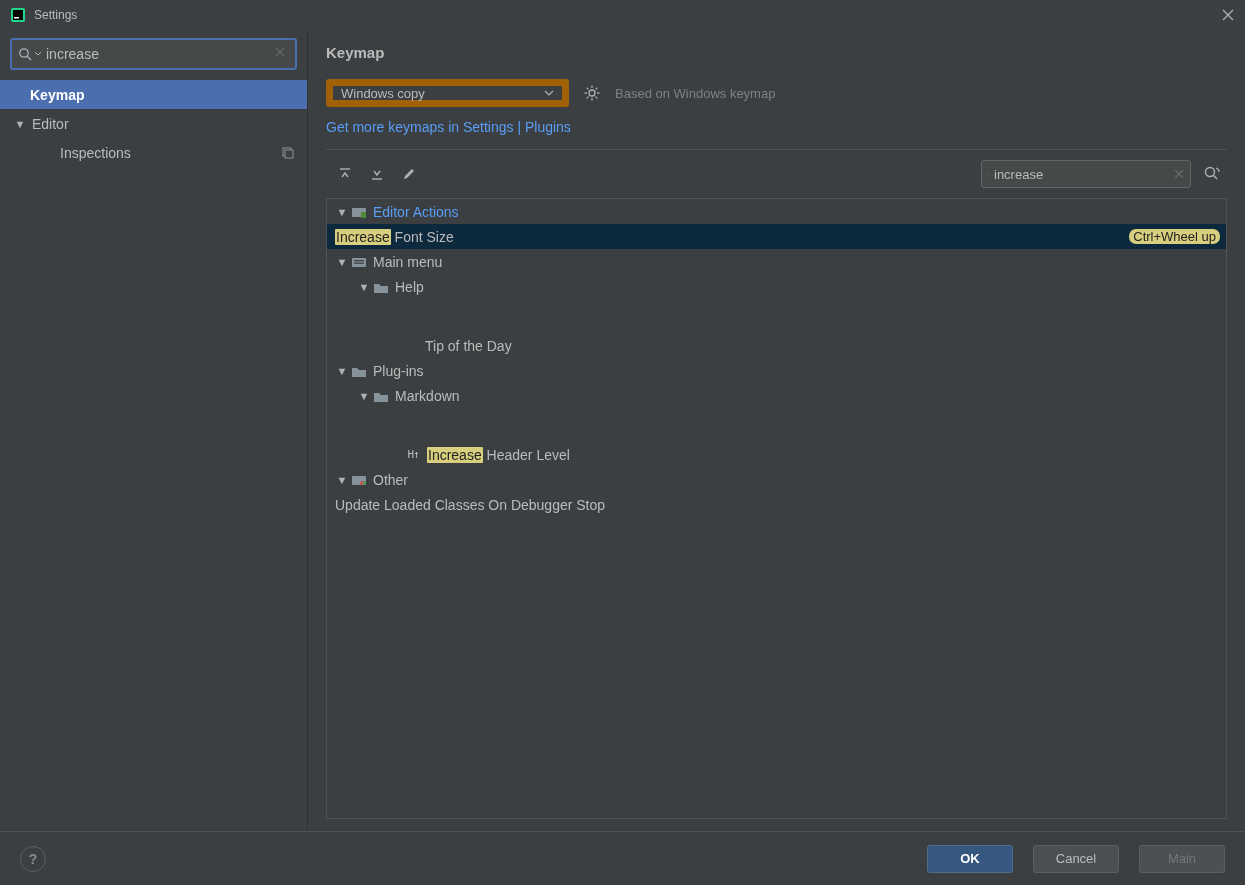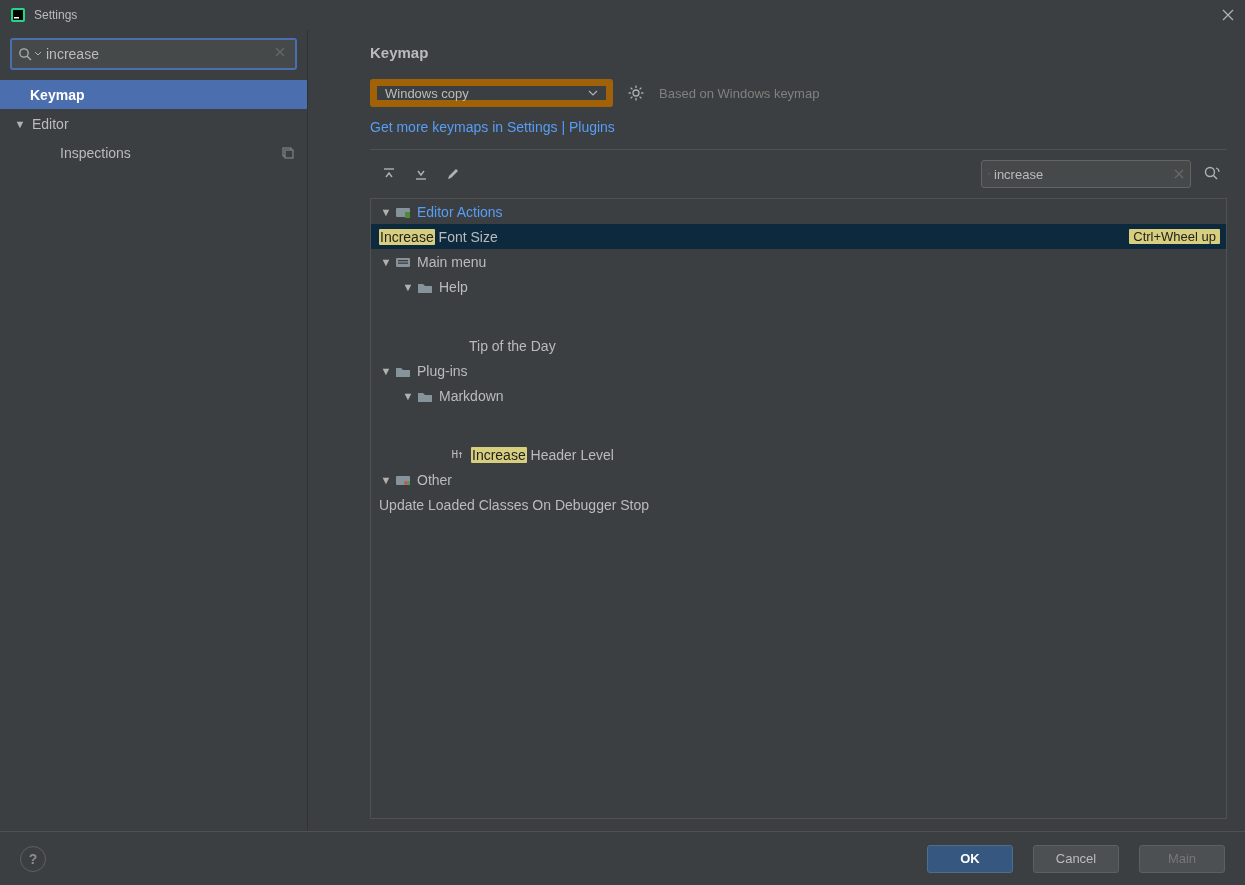--- a/index.html
+++ b/index.html
@@ -6,21 +6,21 @@
   body { width: 1245px; height: 885px; background: #3c3f41; color: #bbbbbb; font-size: 13px; overflow: hidden; }
   .dialog { width: 1245px; height: 885px; display: flex; flex-direction: column; }
 
   
   .titlebar { height: 30px; display: flex; align-items: center; padding: 0 10px; color: #bbbbbb; }
   .titlebar .app-icon { width: 16px; height: 16px; margin-right: 8px; }
   .titlebar .title { font-size: 12px; }
   .titlebar .spacer { flex: 1; }
   .titlebar .close { width: 14px; height: 14px; cursor: pointer; display:flex; align-items:center; justify-content:center; }
 
-  .main-body { flex:1; display:flex;gap:44px; }
+  .main-body { flex:1; display:flex; }
   .sidebar { width: 308px; background:#3c3f41; border-right:1px solid #323232; display:flex; flex-direction:column; }
   .search-wrap { padding: 8px 10px 8px 10px;}
   .search { display:flex; align-items:center; border: 2px solid #4b6eaf; background:#45494a; border-radius:3px; padding: 2px 6px; height:32px;}
   .search svg { flex-shrink:0; }
   .search .arrow { margin-left:2px; }
   .search input { flex:1; border:none; background:transparent; color:#bbbbbb; font-size:14px; padding:2px 4px; outline:none;}
   .search .clear { width:14px; height:14px; opacity:0.6; cursor:pointer;}
 
   .tree { flex:1; overflow:auto; padding-top:2px;}
   .tree-row { height:29px; display:flex; align-items:center; padding-left: 14px; cursor:pointer; font-size:14px;}
@@ -52,21 +52,21 @@
   .kmsearch .clear {opacity:0.6; cursor:pointer;}
   .find-sc { width:20px; margin-left:12px; margin-right:4px; cursor:pointer; color:#AFB1B3;}
 
   .keymap-tree { flex:1; border:1px solid #515151; background:#3c3f41; overflow:auto; margin-top:4px;}
   .kt-row { height:25px; display:flex; align-items:center; padding-left:8px; font-size:14px; cursor:pointer;}
   .kt-row .chev { width:14px; font-size:11px; color:#AFB1B3; text-align:center;}
   .kt-row .icon { width:16px; height:16px; margin: 0 6px 0 2px; display:flex; align-items:center; justify-content:center;}
   .kt-row .label {}
   .kt-row.selected { background:#0d293e; color:#bbbbbb;}
   .kt-row.cat .label { color:#589df6; }
-  .kt-row .shortcut { margin-left:auto; margin-right:6px; background:#d8cf7e; color:#222; font-size:13px; padding:0 4px; border-radius:1px;}
+  .kt-row .shortcut { margin-left:auto; margin-right:6px; background:#d8cf7e; color:#222; font-size:13px; padding:0 4px; border-radius:7px;}
   .hl { background:#d8cf7e; color:#222; border-radius:1px; padding:0 1px;}
   .indent0 { padding-left: 8px;}
   .indent1 { padding-left: 30px;}
   .leaf3 { }
   .leaf4 { padding-left: 98px; margin-top: 34px; }
   .hicon { font-family: monospace; font-size:11px; color:#bbbbbb; letter-spacing:-1px; }
 
   .bottom { height:54px; border-top:1px solid #515151; display:flex; align-items:center; padding: 0 20px;}
   .help { width:26px; height:26px; border:1px solid #5e6060; border-radius:50%; display:flex; align-items:center; justify-content:center; color:#8c8c8c; font-size:14px; cursor:pointer; font-weight:bold;}
   .bottom .spacer { flex:1;}

